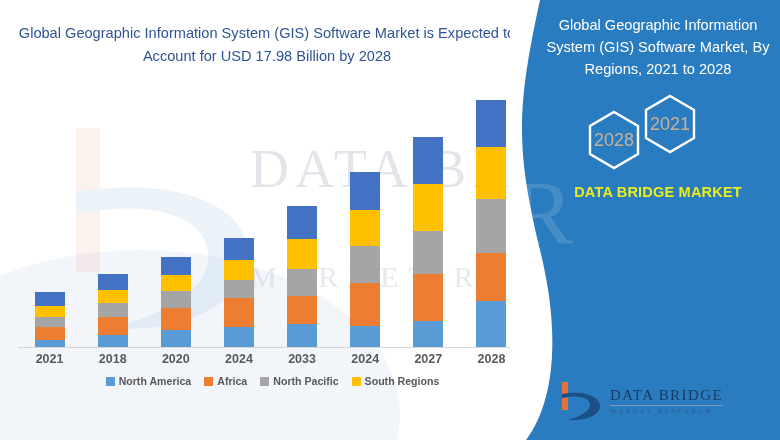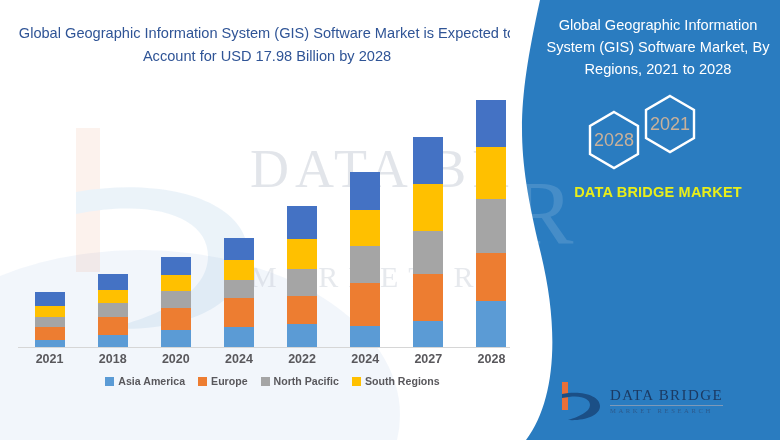--- a/index.html
+++ b/index.html
@@ -345,35 +345,35 @@
               <div class="seg" style="background: rgb(91, 155, 213); height: 45.8322px;"></div>
             </div>
           </div>
         </div>
       <div class="axis-line"></div>
       <div class="xlabels" id="xlabels">
           <div class="xlabel">2021</div>
           <div class="xlabel">2018</div>
           <div class="xlabel">2020</div>
           <div class="xlabel">2024</div>
-          <div class="xlabel">2022</div>
+          <div class="xlabel">2033</div>
           <div class="xlabel">2024</div>
           <div class="xlabel">2027</div>
           <div class="xlabel">2028</div>
         </div>
     </div>
 
     <div class="legend" id="legend">
         <div class="legend-item">
           <span class="legend-swatch" style="background: rgb(91, 155, 213);"></span>
-          <span class="legend-label">Asia America</span>
+          <span class="legend-label">North America</span>
         </div>
         <div class="legend-item">
           <span class="legend-swatch" style="background: rgb(237, 125, 49);"></span>
-          <span class="legend-label">Europe</span>
+          <span class="legend-label">Africa</span>
         </div>
         <div class="legend-item">
           <span class="legend-swatch" style="background: rgb(165, 165, 165);"></span>
           <span class="legend-label">North Pacific</span>
         </div>
         <div class="legend-item">
           <span class="legend-swatch" style="background: rgb(255, 192, 0);"></span>
           <span class="legend-label">South Regions</span>
         </div>
       </div>

